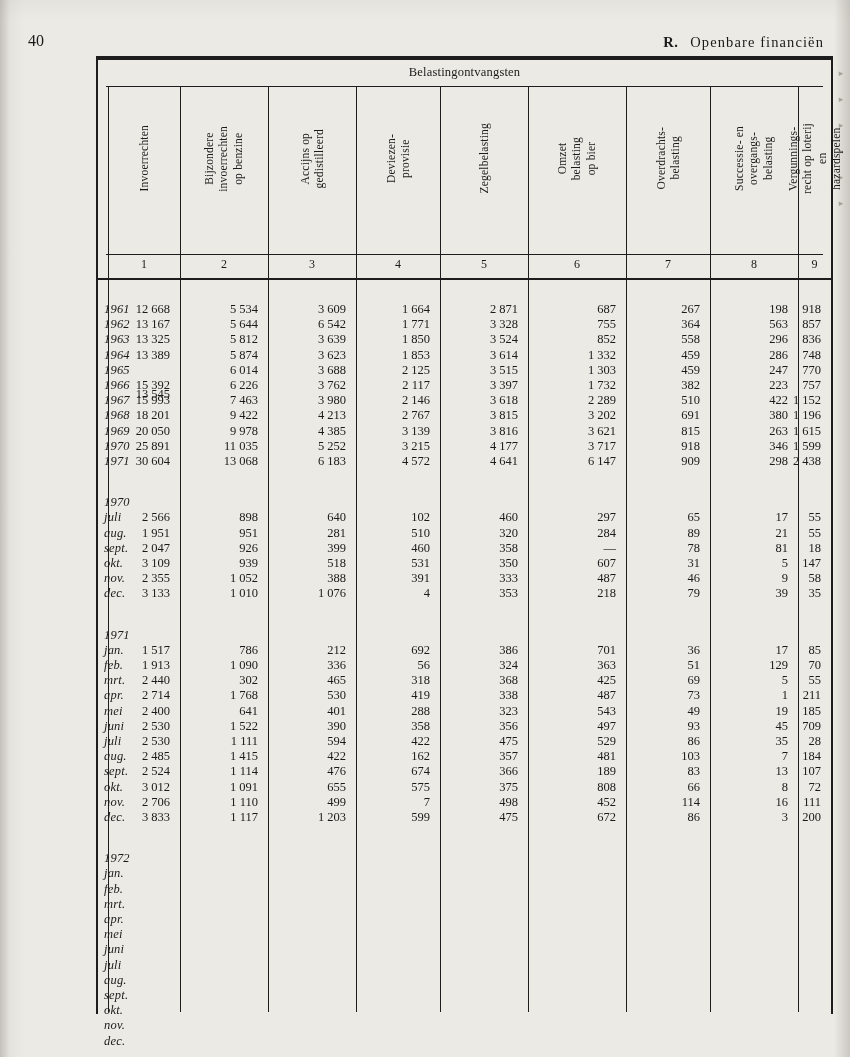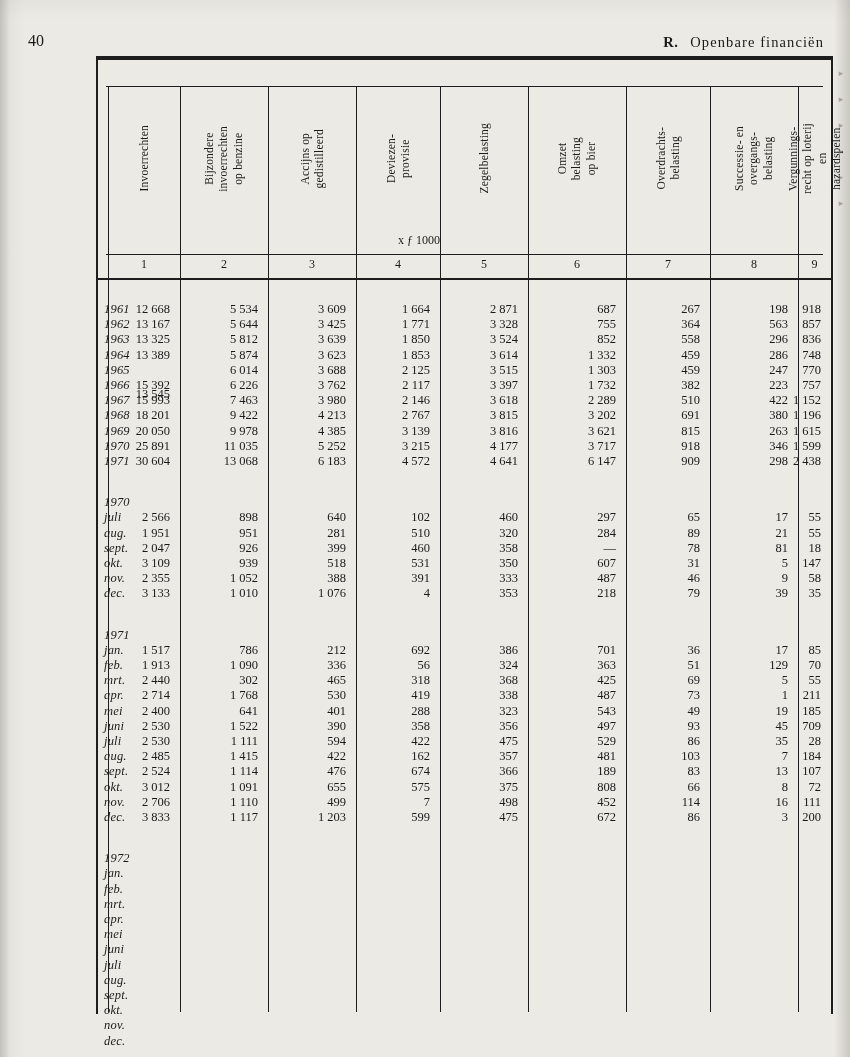--- a/index.html
+++ b/index.html
@@ -185,20 +185,21 @@
   <div class="chapter">
     <span class="ch-code">R.</span><span class="ch-name">Openbare financiën</span>
   </div>
 
   <div class="table-wrap">
     <div class="outer-top"></div>
     <div class="left-border"></div>
     <div class="right-border"></div>
     <div class="outer-bottom"></div>
 
+    <div class="hdr-title">Belastingontvangsten</div>
     <div class="hdr-title-rule"></div>
 
     <div class="hdr-cols" id="hdr-cols">
         <div class="vcell" style="left: 10px; width: 72px;">
           <div class="vtext">Invoerrechten</div>
         </div>
         <div class="vcell" style="left: 82px; width: 88px;">
           <div class="vtext">Bijzondere
 invoerrechten
 op benzine</div>
@@ -229,23 +230,20 @@
 belasting</div>
         </div>
         <div class="vcell" style="left: 700px; width: 33px;">
           <div class="vtext">Vergunnings-
 recht op loterij
 en
 hazardspelen</div>
         </div>
       </div>
 
-    <div class="unit-row">
-      <div class="unit-label">x ƒ 1000</div>
-    </div>
     <div class="colnum-rule-top"></div>
     <div class="colnums" id="colnums">
         <div class="colnum" style="left: 10px; width: 72px;">1</div>
         <div class="colnum" style="left: 82px; width: 88px;">2</div>
         <div class="colnum" style="left: 170px; width: 88px;">3</div>
         <div class="colnum" style="left: 258px; width: 84px;">4</div>
         <div class="colnum" style="left: 342px; width: 88px;">5</div>
         <div class="colnum" style="left: 430px; width: 98px;">6</div>
         <div class="colnum" style="left: 528px; width: 84px;">7</div>
         <div class="colnum" style="left: 612px; width: 88px;">8</div>
@@ -269,21 +267,21 @@
         <div class="cell" style="right: 485px; top: 22px;">3 609</div>
         <div class="cell" style="right: 401px; top: 22px;">1 664</div>
         <div class="cell" style="right: 313px; top: 22px;">2 871</div>
         <div class="cell" style="right: 215px; top: 22px;">687</div>
         <div class="cell" style="right: 131px; top: 22px;">267</div>
         <div class="cell" style="right: 43px; top: 22px;">198</div>
         <div class="cell" style="right: 10px; top: 22px;">918</div>
         <div class="rowlabel" style="top: 37.2px;">1962</div>
         <div class="cell" style="right: 661px; top: 37.2px;">13 167</div>
         <div class="cell" style="right: 573px; top: 37.2px;">5 644</div>
-        <div class="cell" style="right: 485px; top: 37.2px;">3 425</div>
+        <div class="cell" style="right: 485px; top: 37.2px;">6 542</div>
         <div class="cell" style="right: 401px; top: 37.2px;">1 771</div>
         <div class="cell" style="right: 313px; top: 37.2px;">3 328</div>
         <div class="cell" style="right: 215px; top: 37.2px;">755</div>
         <div class="cell" style="right: 131px; top: 37.2px;">364</div>
         <div class="cell" style="right: 43px; top: 37.2px;">563</div>
         <div class="cell" style="right: 10px; top: 37.2px;">857</div>
         <div class="rowlabel" style="top: 52.4px;">1963</div>
         <div class="cell" style="right: 661px; top: 52.4px;">13 325</div>
         <div class="cell" style="right: 573px; top: 52.4px;">5 812</div>
         <div class="cell" style="right: 485px; top: 52.4px;">3 639</div>

